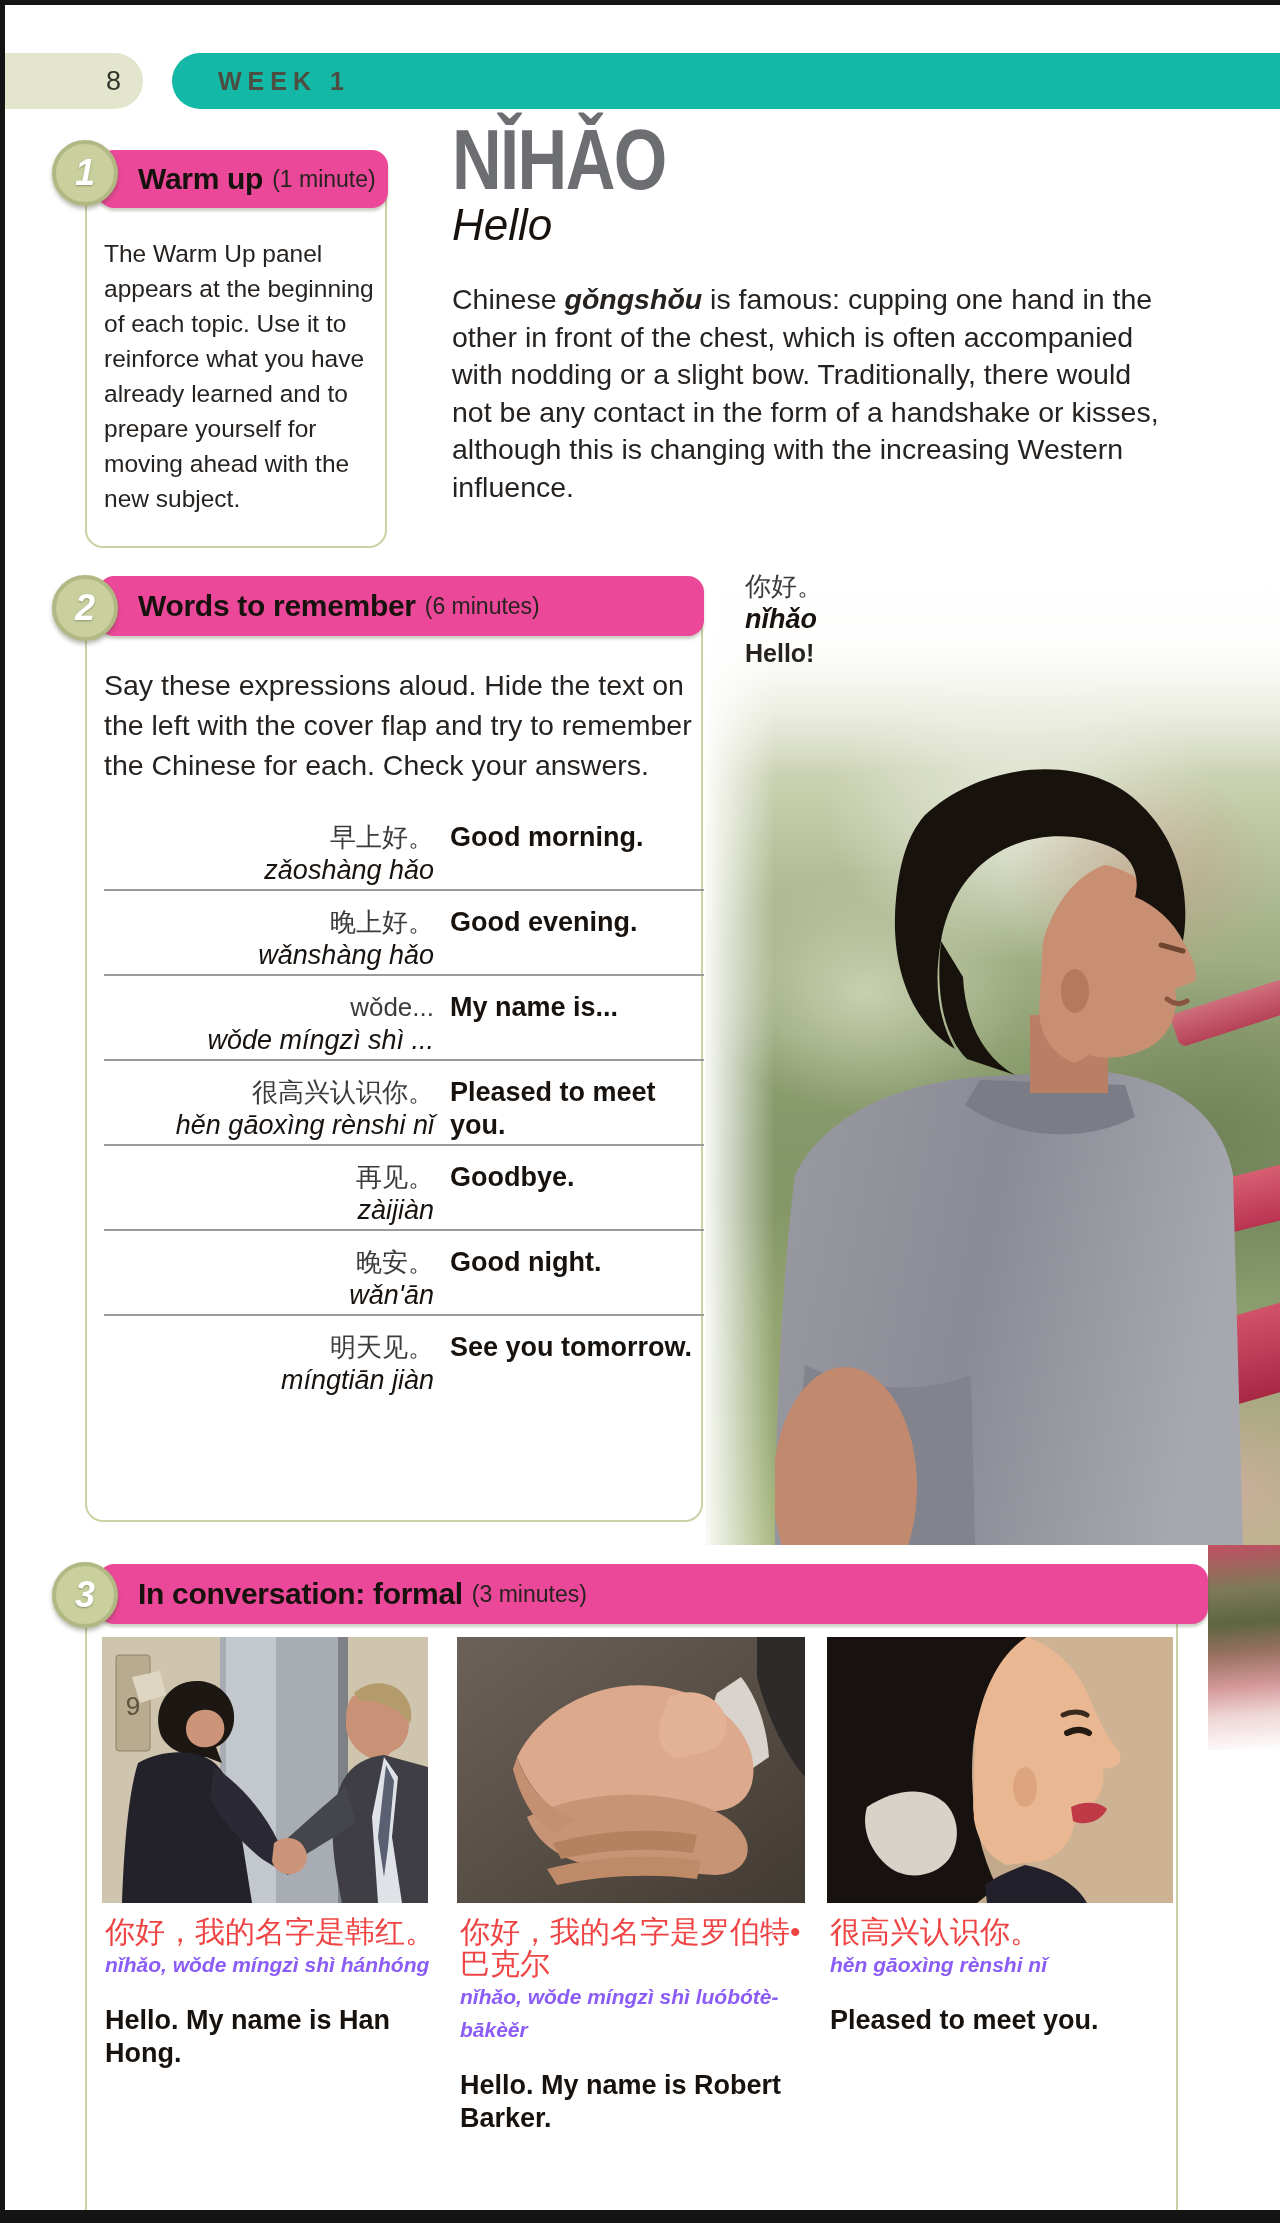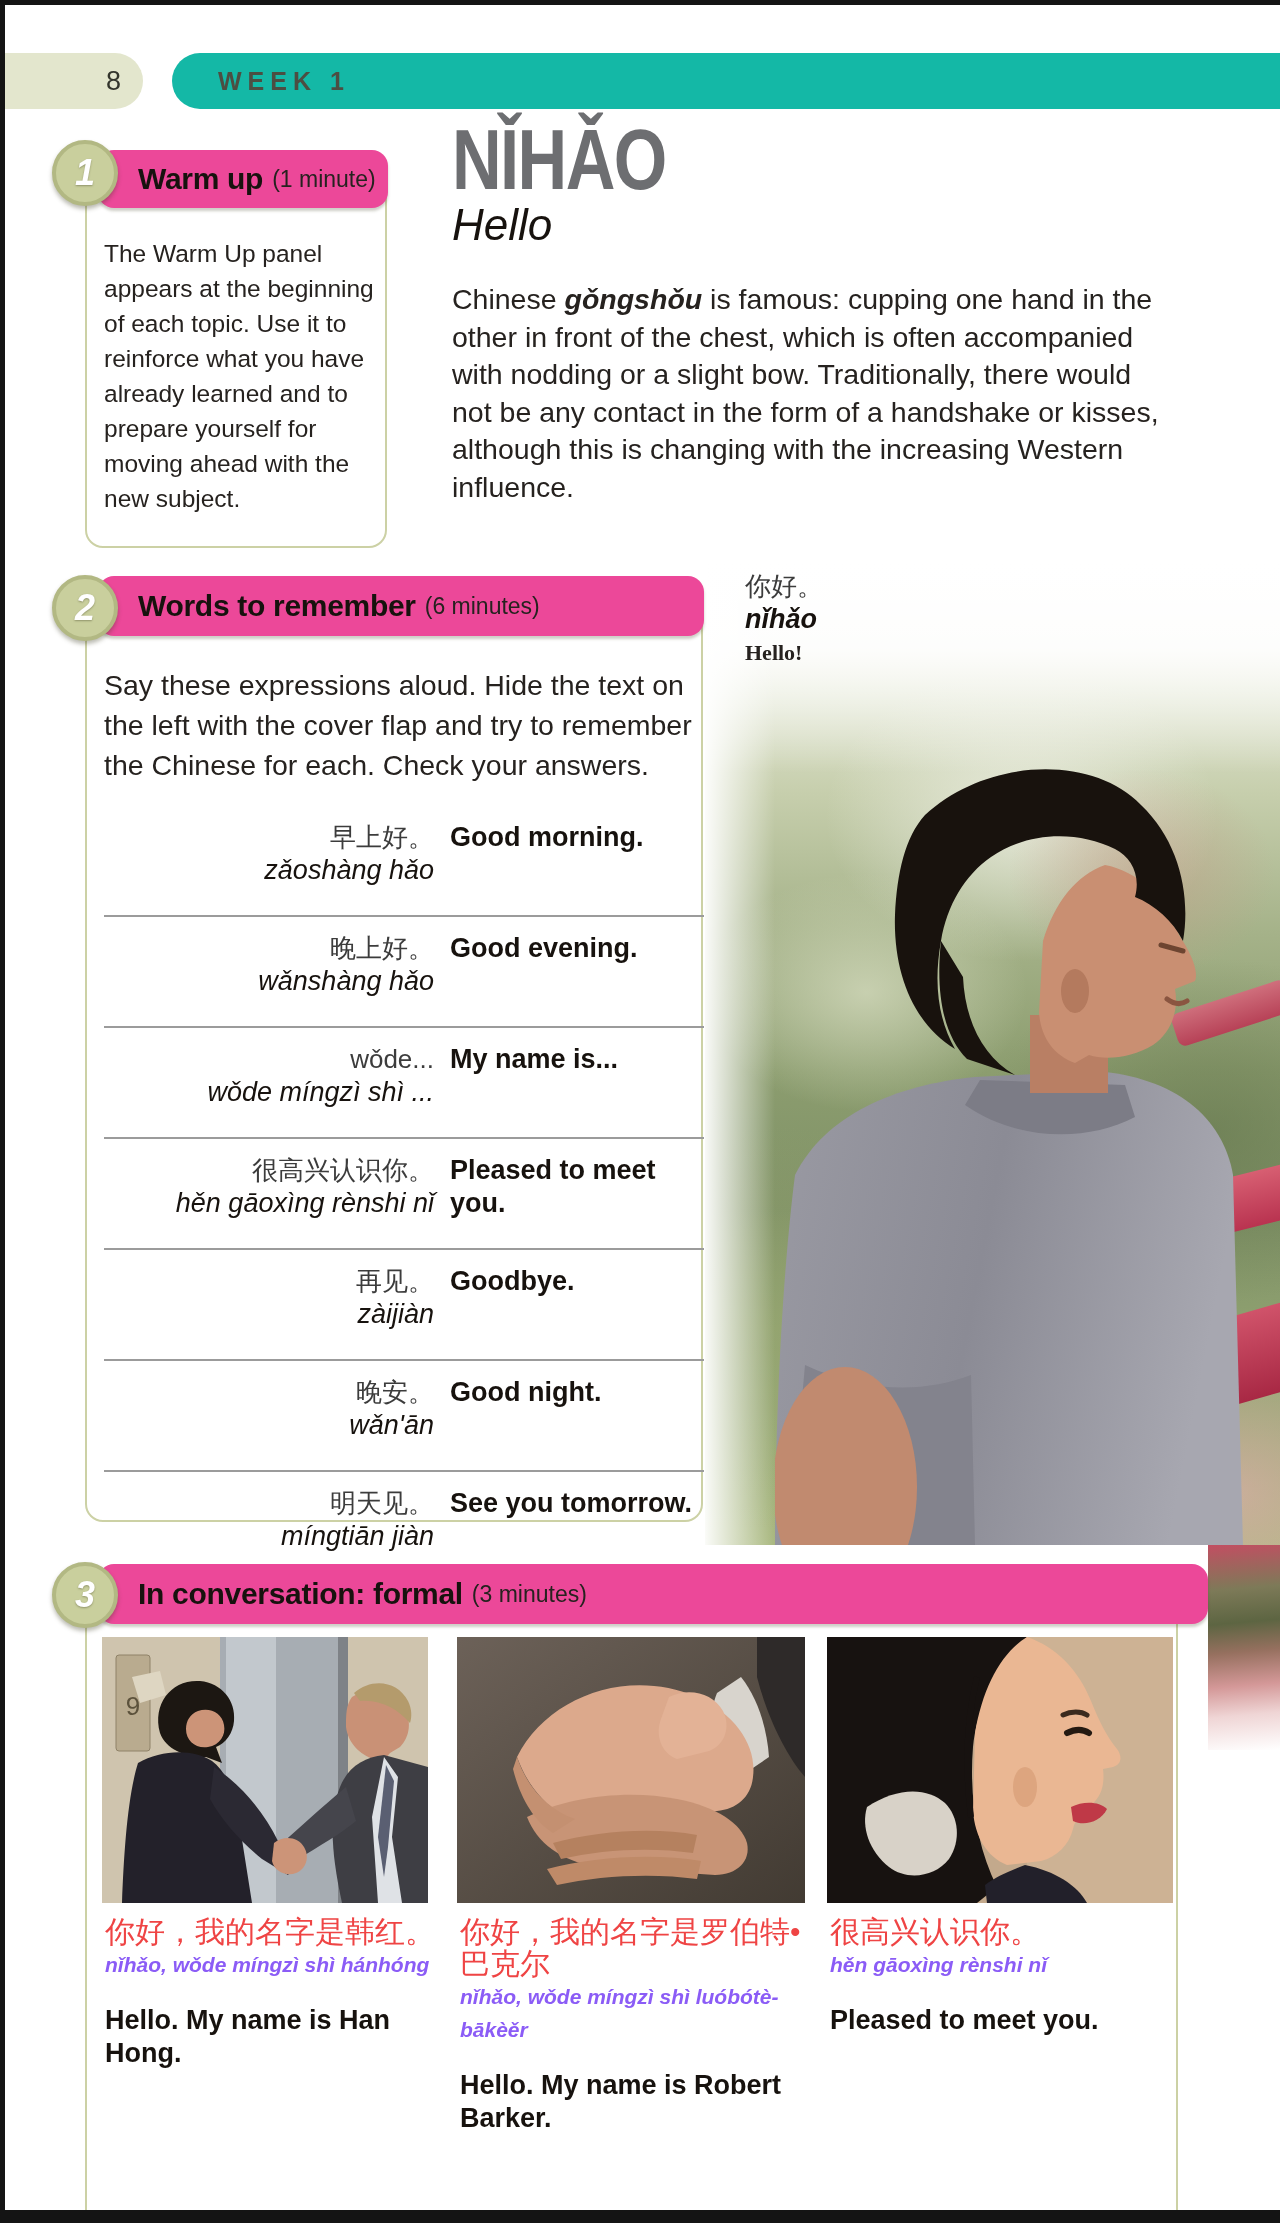--- a/index.html
+++ b/index.html
@@ -43,32 +43,32 @@
   
   .title-pinyin{position:absolute;left:452px;top:110px;font-size:86px;font-weight:bold;color:#6d6e71;
     letter-spacing:-2px;transform:scaleX(.8);transform-origin:left top;white-space:nowrap;z-index:4;}
   .title-english{position:absolute;left:452px;top:200px;font-size:44px;font-style:italic;color:#17120e;z-index:4;}
   .intro{position:absolute;left:452px;top:281px;width:715px;font-size:28.5px;line-height:37.5px;color:#26221f;z-index:4;}
   .intro b{font-style:italic;}
 
   
   .instructions{position:absolute;left:104px;top:665px;width:592px;font-size:28.5px;line-height:40px;z-index:4;}
   .vocab{position:absolute;left:104px;top:806px;width:600px;z-index:4;}
-  .vrow{display:flex;align-items:flex-start;padding:15px 0 28px 0;border-bottom:2px solid #9b9b9b;}
+  .vrow{display:flex;align-items:flex-start;padding:15px 0 2px 0;border-bottom:2px solid #9b9b9b;}
   .vrow:last-child{border-bottom:none;}
   .vzh{width:330px;text-align:right;flex:none;}
   .hz{font-size:26px;line-height:33px;color:#3c3c3c;}
   .py{font-size:27px;line-height:33px;font-weight:normal;font-style:italic;color:#17120e;}
   .ven{flex:1;padding-left:16px;font-size:27px;line-height:33px;font-weight:bold;color:#17120e;}
 
   
   .photo-caption{position:absolute;left:745px;top:570px;z-index:4;}
   .photo-caption .hz{font-size:26px;line-height:33px;color:#3c3c3c;}
   .photo-caption .py{font-size:27px;line-height:33px;font-weight:bold;font-style:italic;}
-  .photo-caption .en{font-size:22px;line-height:34px;font-weight:bold;font-family:Liberation Serif, serif;}
+  .photo-caption .en{font-size:25px;line-height:34px;font-weight:bold;}
 
   
   .photo-main{position:absolute;left:705px;top:558px;width:575px;height:987px;overflow:hidden;z-index:1;
     background:
       radial-gradient(190px 150px at 76% 32%, rgba(198,156,137,.55), transparent 70%),
       radial-gradient(230px 170px at 28% 44%, rgba(214,220,192,.75), transparent 70%),
       radial-gradient(280px 210px at 55% 26%, rgba(236,238,226,.85), transparent 70%),
       radial-gradient(320px 240px at 88% 58%, rgba(92,110,70,.5), transparent 72%),
       radial-gradient(360px 280px at 12% 78%, rgba(152,167,112,.6), transparent 72%),
       radial-gradient(300px 220px at 55% 96%, rgba(205,214,166,.8), transparent 75%),

